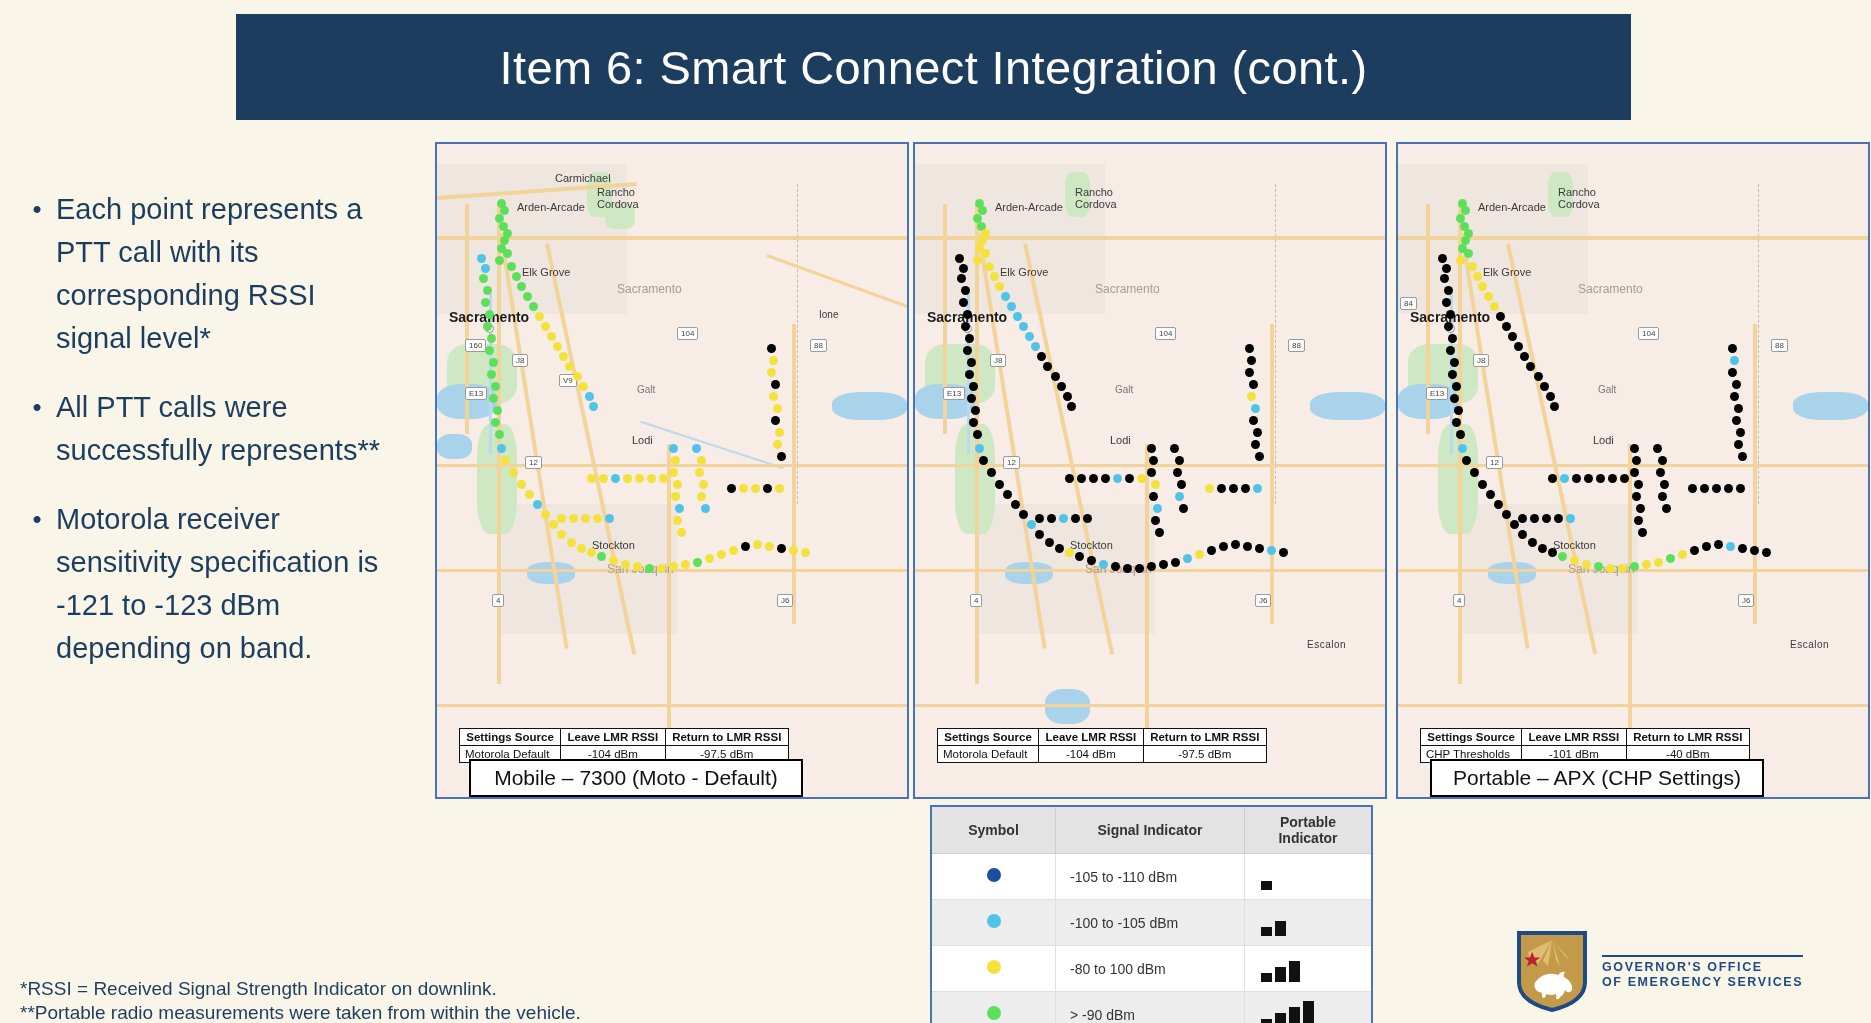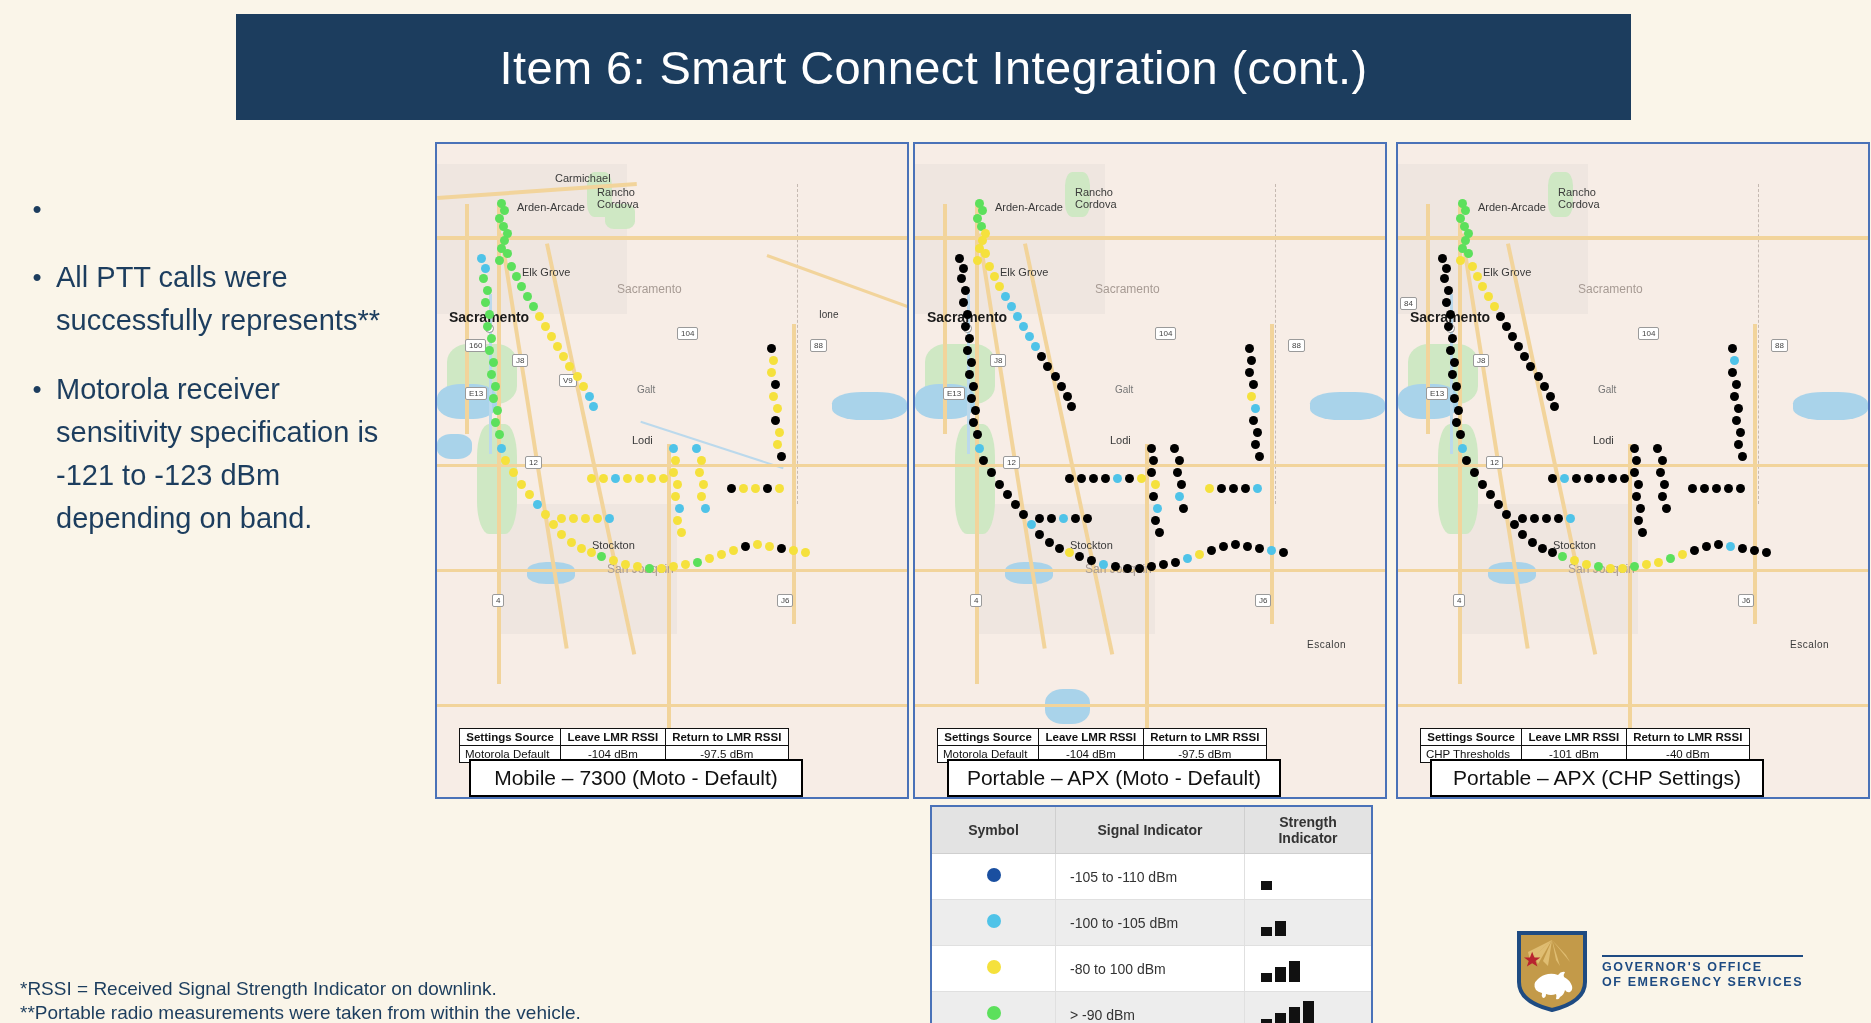--- a/index.html
+++ b/index.html
@@ -128,20 +128,21 @@
 </head>
 <body>
 
 <div class="title-bar">
   <span class="title-text">Item 6: Smart Connect Integration (cont.)</span>
 </div>
 
 <div class="bullets">
   <div class="bullet-row">
     <span class="bullet-dot">•</span>
+    <span class="bullet-text">Each point represents a PTT call with its corresponding RSSI signal level*</span>
   </div>
   <div class="bullet-row">
     <span class="bullet-dot">•</span>
     <span class="bullet-text">All PTT calls were successfully represents**</span>
   </div>
   <div class="bullet-row">
     <span class="bullet-dot">•</span>
     <span class="bullet-text">Motorola receiver sensitivity specification is -121 to -123 dBm depending on band.</span>
   </div>
 </div>
@@ -490,21 +491,20 @@
       <th>Leave LMR RSSI</th>
       <th>Return to LMR RSSI</th>
     </tr>
     <tr>
       <td class="src">Motorola Default</td>
       <td>-104 dBm</td>
       <td>-97.5 dBm</td>
     </tr>
   </tbody>
     </table>
-  <div class="map-caption">Portable –  APX (Moto - Default)</div>
 </div>
 
 <div class="map-panel" id="map3">
   <div class="map-bg"></div>
   <div class="urban" style="left:0;top:20px;width:190px;height:150px;"></div>
   <div class="urban" style="left:60px;top:360px;width:180px;height:130px;"></div>
   <div class="park" style="left:10px;top:200px;width:70px;height:60px;"></div>
   <div class="park" style="left:40px;top:280px;width:40px;height:110px;"></div>
   <div class="park" style="left:150px;top:28px;width:25px;height:45px;"></div>
   <div class="water" style="left:0;top:240px;width:60px;height:35px;"></div>
@@ -669,21 +669,21 @@
   </tbody>
     </table>
   <div class="map-caption">Portable –  APX (CHP Settings)</div>
 </div>
 
 <table class="legend">
   <tbody>
       <tr>
     <th>Symbol</th>
     <th>Signal Indicator</th>
-    <th>Strength Indicator</th>
+    <th>Portable Indicator</th>
   </tr>
   <tr>
     <td class="sym">
       <span class="dot" id="ld0" style="background: rgb(26, 79, 160); width: 14px; height: 14px;"></span>
     </td>
     <td class="val">-105 to -110 dBm</td>
     <td class="ind"><span class="bars" id="lb0">
             <i style="height: 9px;"></i>
           </span></td>
   </tr>

